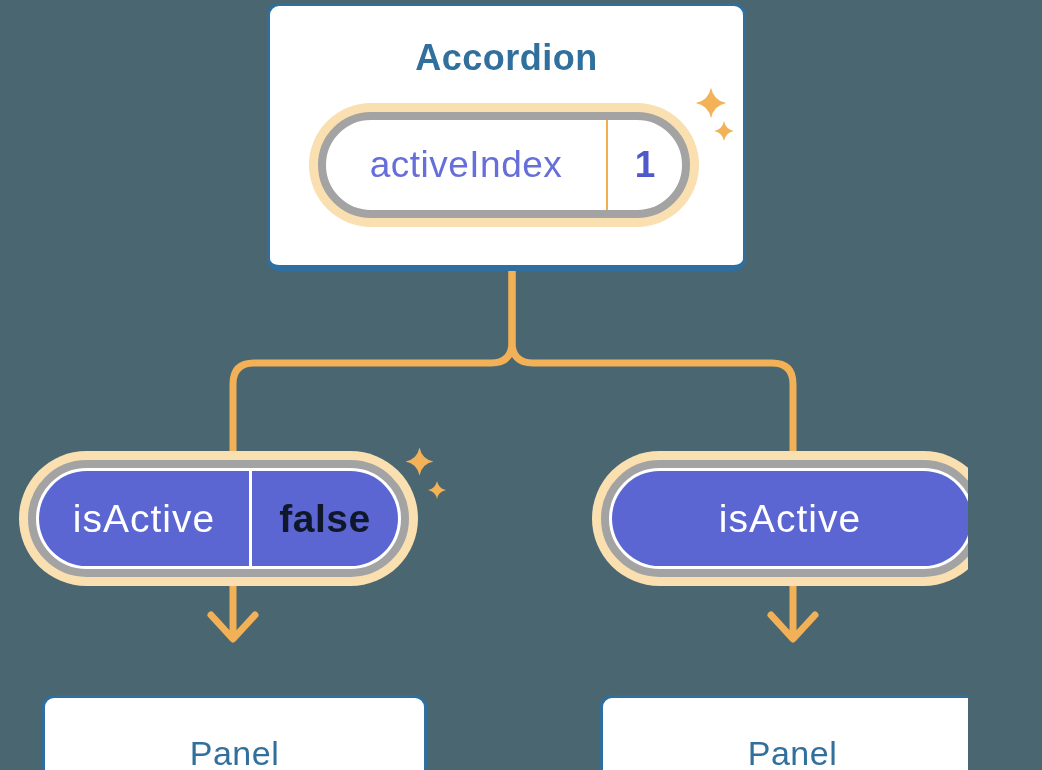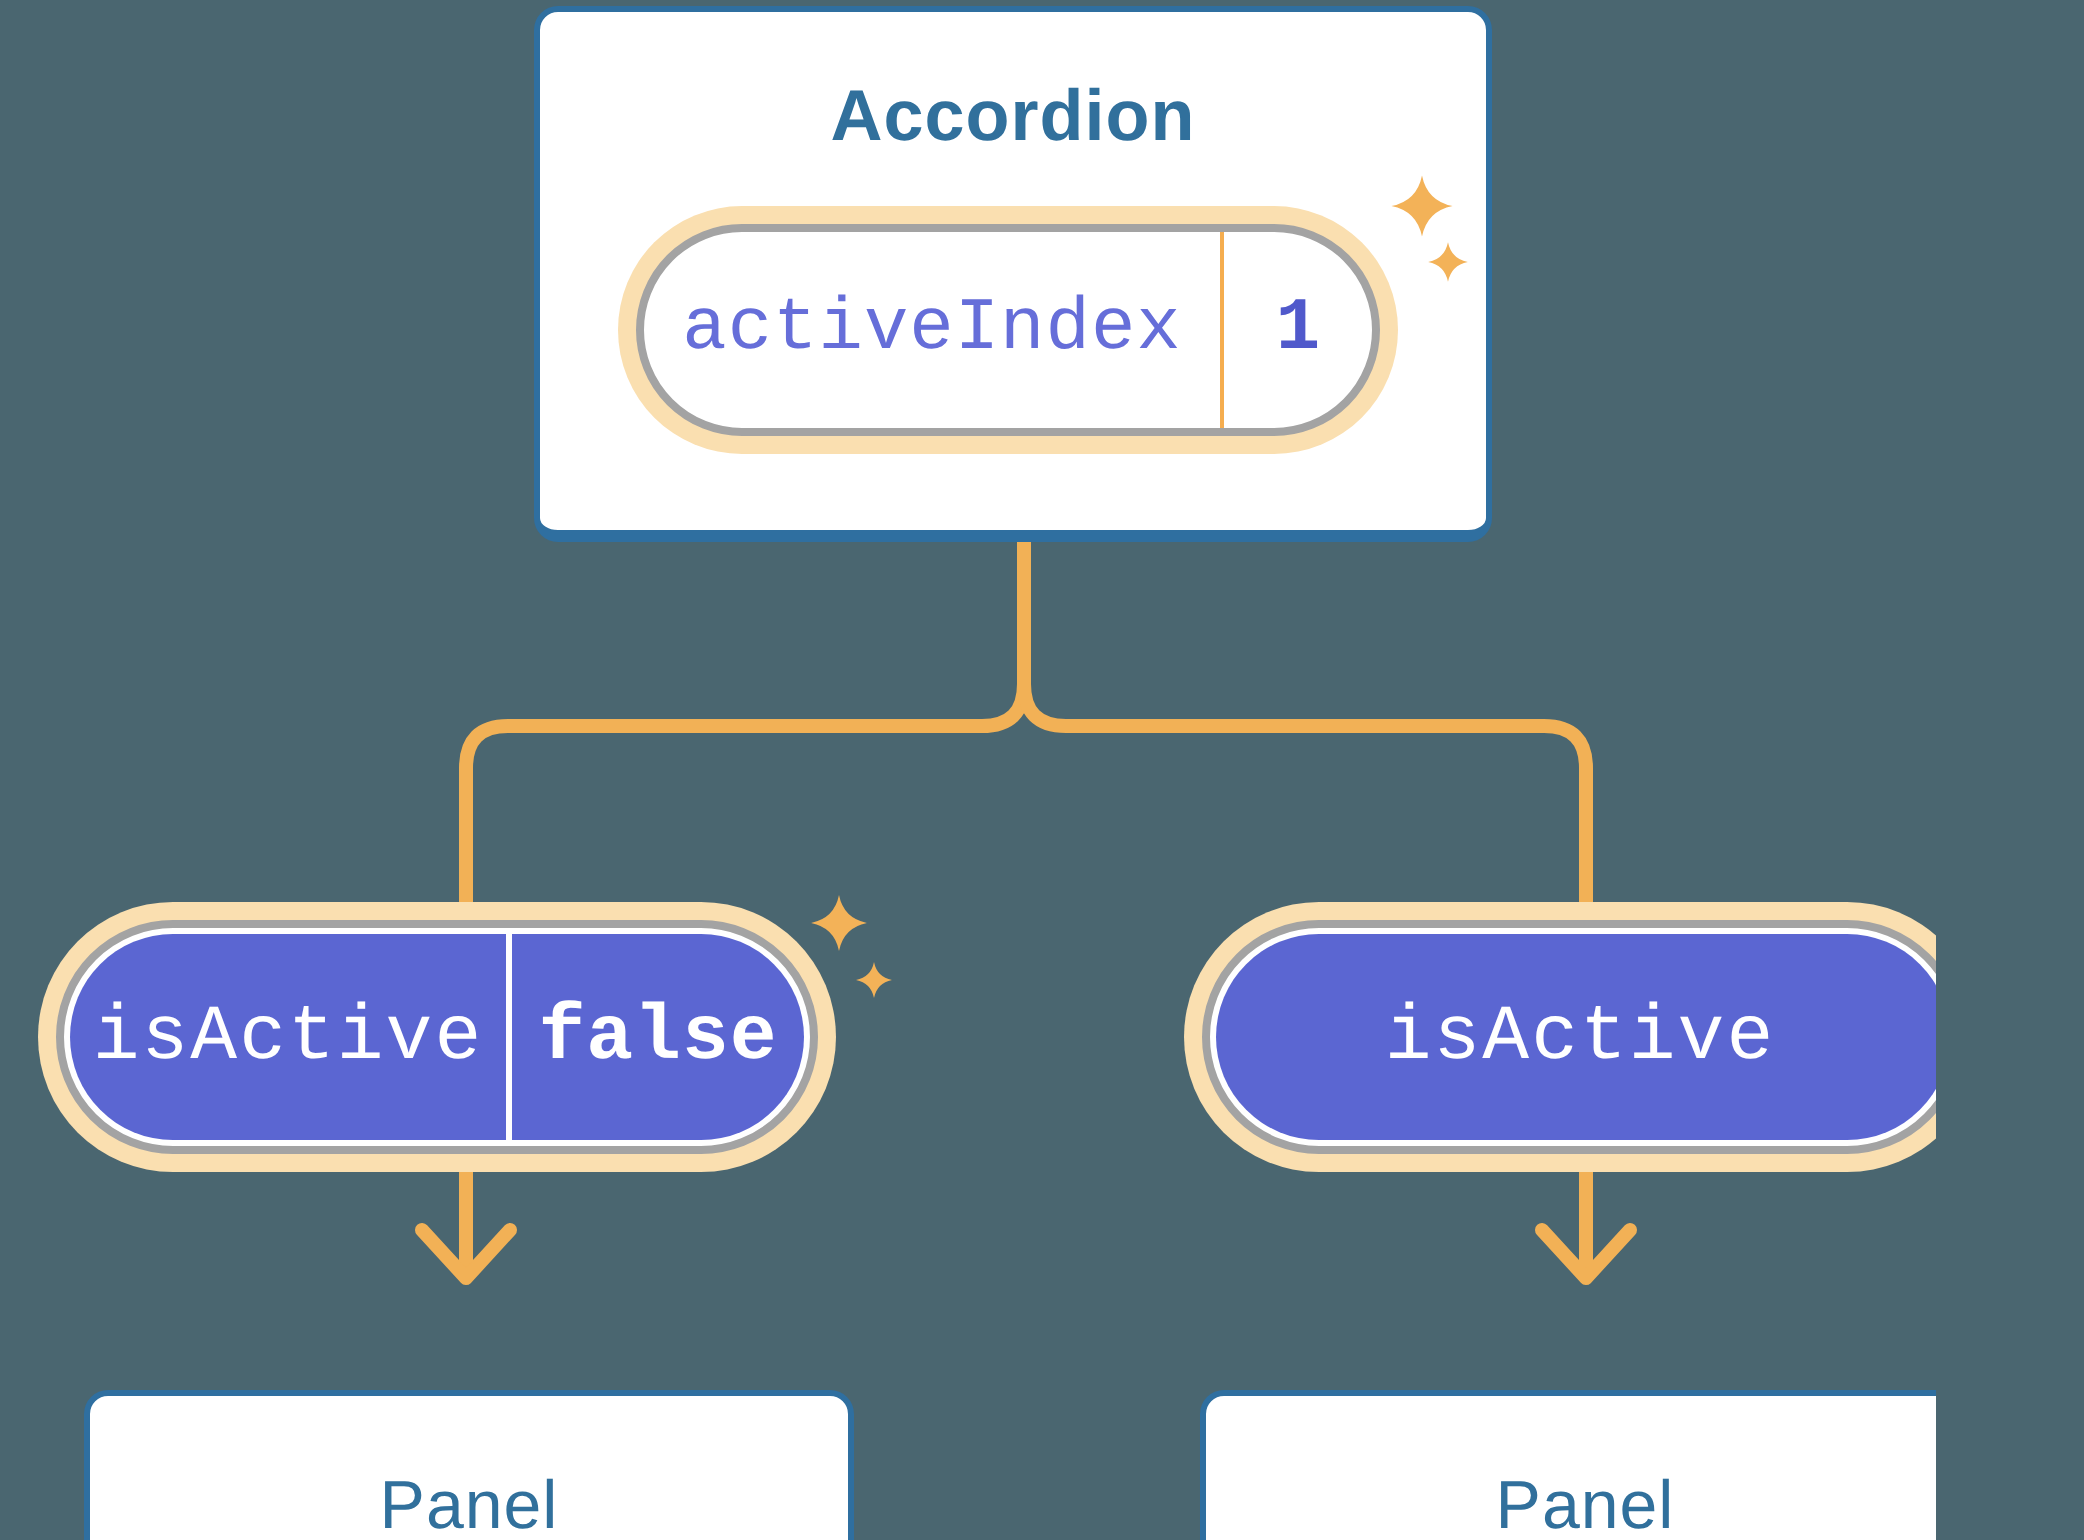--- a/index.html
+++ b/index.html
@@ -79,26 +79,25 @@
     left: 19px; top: 451px;
     width: 399px; height: 135px;
   }
   .pill-glow.prop-pill-right {
     left: 592px; top: 451px;
     width: 399px; height: 135px;
   }
   .pill-ring {
     width: 100%; height: 100%;
     box-sizing: border-box;
-    border: 4px solid #a3a3a3;
+    border: 8px solid #a3a3a3;
     border-radius: 999px;
     background: #FFFFFF;
     display: flex;
     overflow: hidden;
-    font-family: Liberation Mono, monospace;
   }
   .pill-ring.gapped { padding: 3px; }
   .pill-body {
     flex: 1;
     display: flex;
     border-radius: 999px;
     overflow: hidden;
   }
   .pill-body.purple { background: #5B66D2; }
   .pill-section {
@@ -124,21 +123,21 @@
   }
   .prop-label-text {
     font-size: 39px;
     font-weight: 400;
     color: #FFFFFF;
     letter-spacing: 1px;
   }
   .prop-value-text {
     font-size: 39px;
     font-weight: 700;
-    color: #ffffff;
+    color: #0f172a;
     letter-spacing: 0.5px;
   }
   
   .sparkle {
     position: absolute;
     z-index: 4;
   }
   .sparkle path { fill: #F3B258; }
 </style>
 </head>

